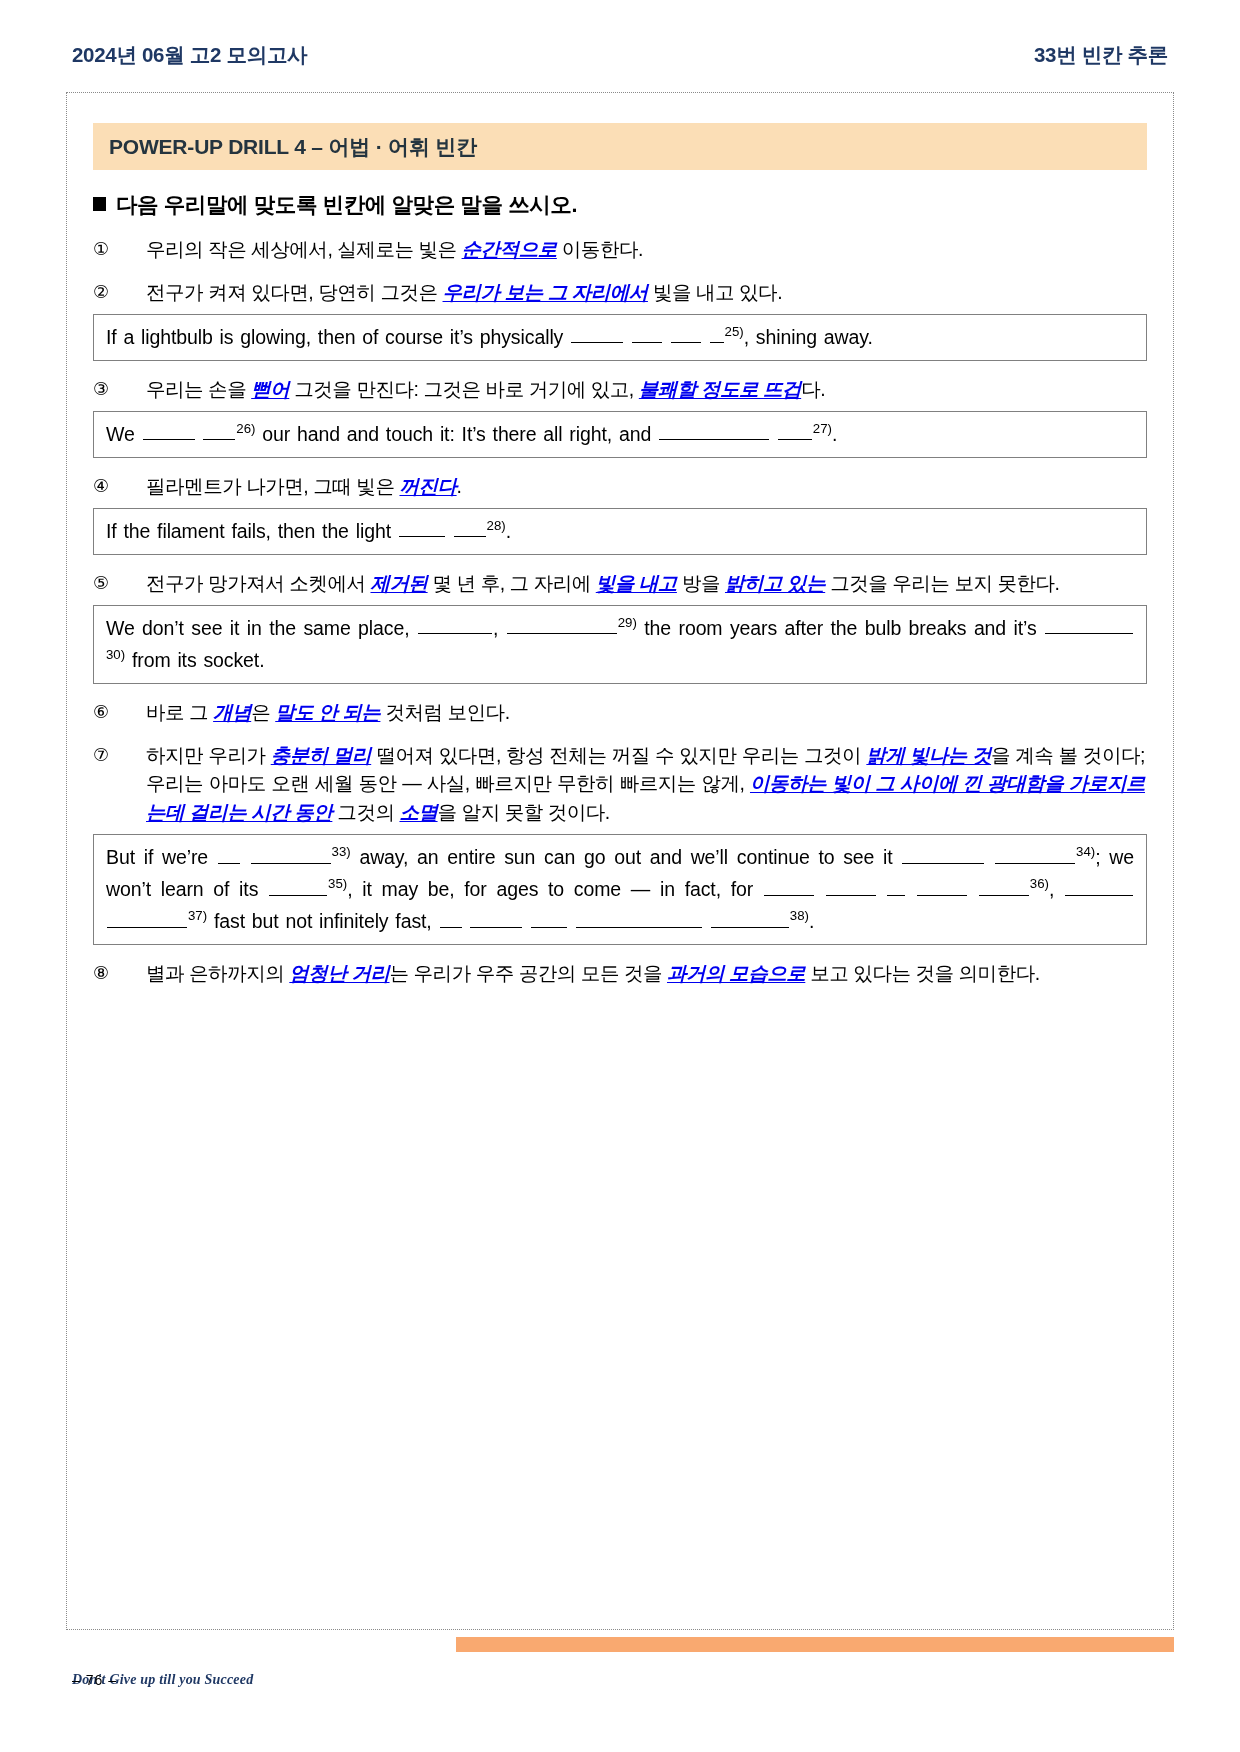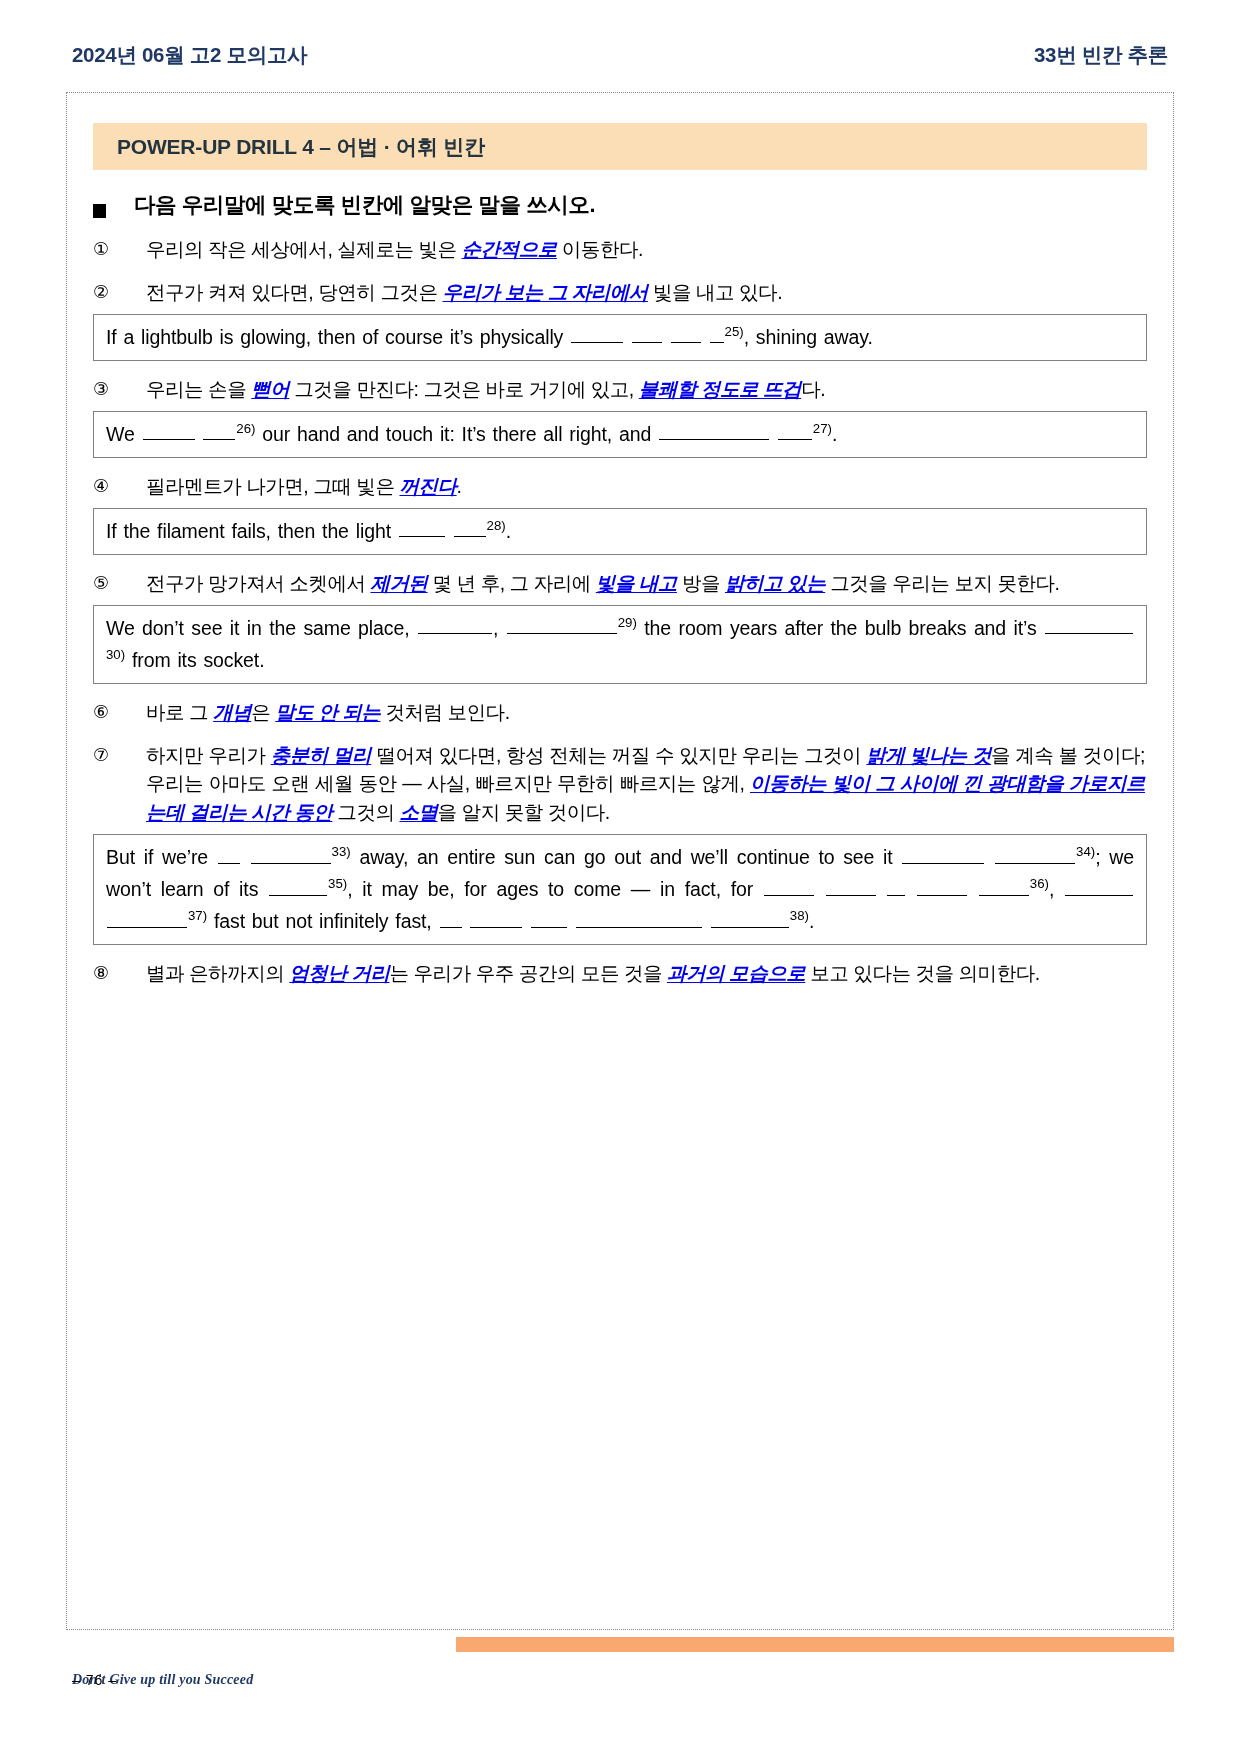--- a/index.html
+++ b/index.html
@@ -57,38 +57,38 @@
   
   .drill-title {
     position: absolute;
     top: 30px;
     left: 26px;
     width: 1054px;
     height: 47px;
     background: #FBDEB6;
     display: flex;
     align-items: center;
-    padding-left: 24px;
+    padding-left: 16px;
   }
   .drill-title span {
     font-size: 21px;
     font-weight: bold;
     color: #24343f;
     letter-spacing: -0.2px;
   }
 
   
   .instruction {
     position: absolute;
     top: 97px;
     left: 26px;
     width: 1054px;
     display: flex;
-    align-items: flex-end;
-    gap: 28px;
+    align-items: center;
+    gap: 10px;
   }
   .instruction .bullet-sq {
     display: inline-block;
     width: 13px;
     height: 14px;
     background: #000;
     position: relative;
     top: -1px;
     flex: none;
   }

